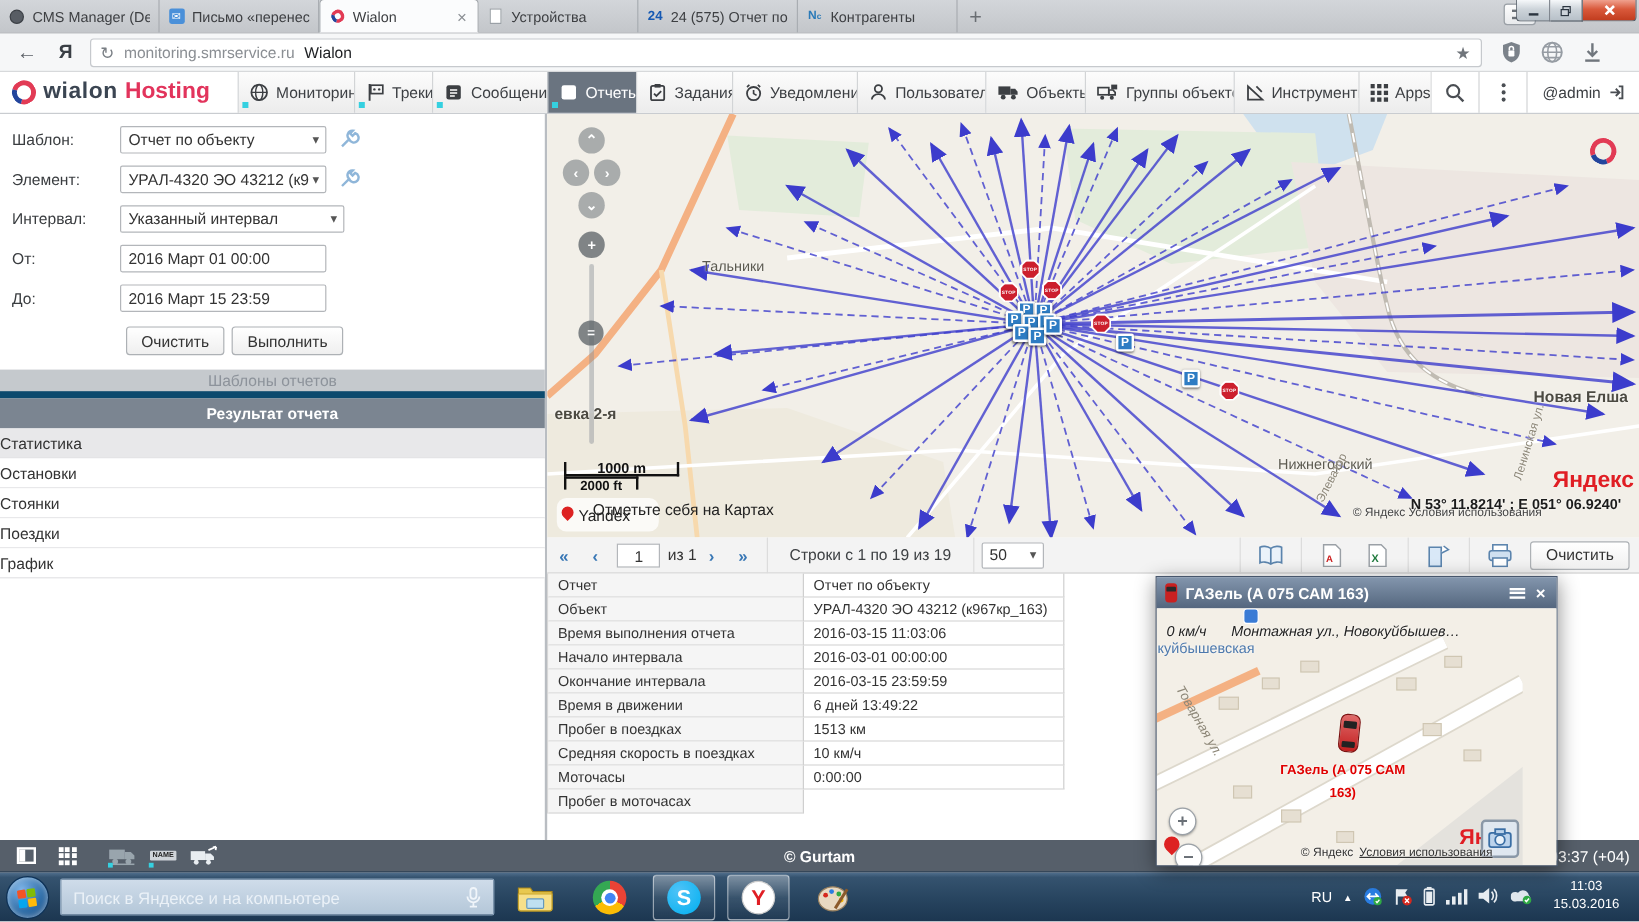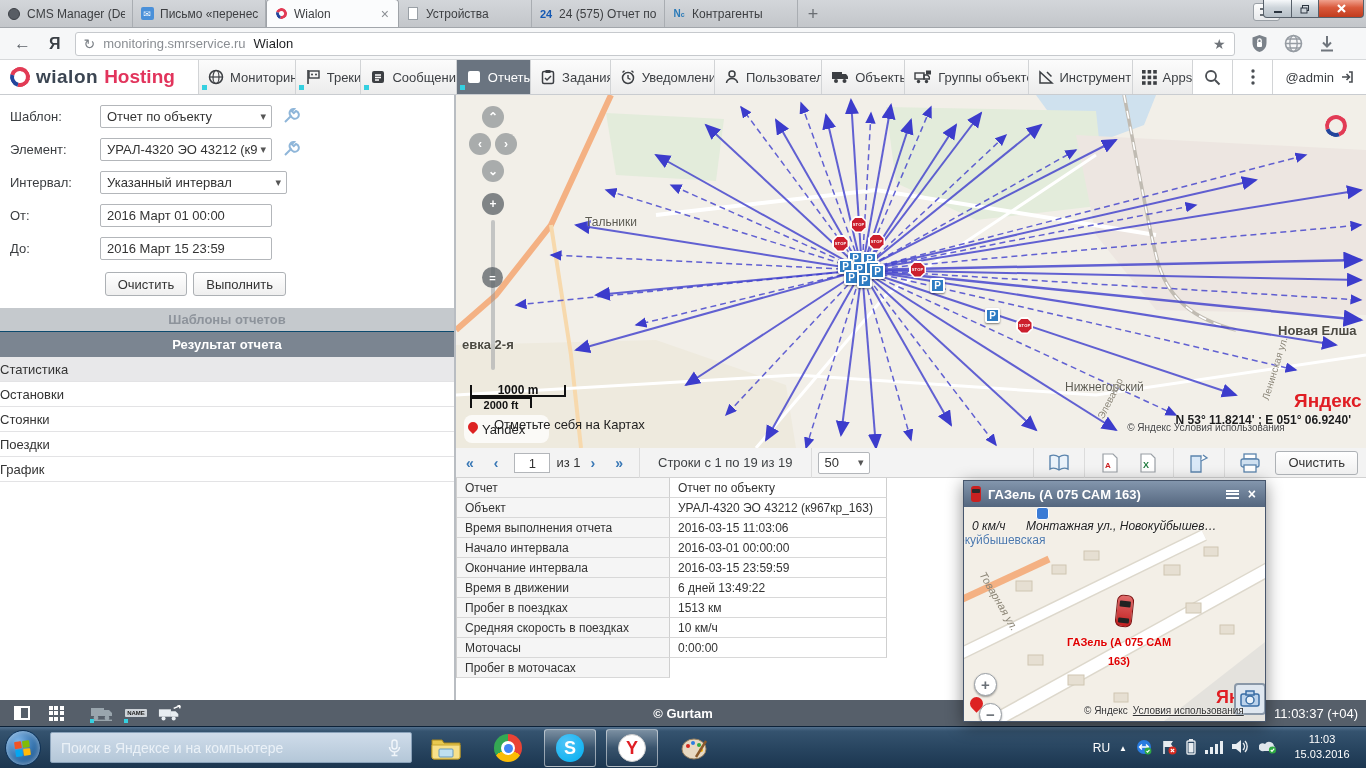--- a/index.html
+++ b/index.html
@@ -55,21 +55,21 @@
   .selbox,.inpbox{width:172px;height:23px;border:1px solid #b3b6ba;border-radius:2px;background:#fff;display:flex;align-items:center;padding:0 6px;font-size:13px;color:#333;position:relative}
   .selbox::after{content:"▾";position:absolute;right:5px;color:#555;font-size:11px}
   .selbox span,.inpbox span{overflow:hidden;white-space:nowrap;width:158px}
   .wrench{margin-left:10px;display:inline-flex}
   .qrow{display:flex;margin:10px 10px 0 14px;width:272px}
   .qbtn{flex:1;height:23px;border:1px solid #b3b6ba;background:#fff;font-size:13px;color:#333;display:flex;align-items:center;justify-content:center;margin-left:-1px}
   .qbtn:first-child{margin-left:0;border-radius:3px 0 0 3px}
   .qbtn:last-child{border-radius:0 3px 3px 0}
   .brow{display:flex;justify-content:flex-end;gap:6px;margin:12px 0 0 0;width:286px}
   .pbtn{height:24px;padding:0 12px;border:1px solid #adb1b5;border-radius:3px;background:linear-gradient(#fff,#efefef);font-size:13px;color:#333;display:flex;align-items:center}
-  .hdr1{margin-top:12px;height:24px;background:#c5c9cd;color:#8d939b;font-weight:bold;display:flex;align-items:center;justify-content:center;border-bottom:1px solid #0c4a6e}
+  .hdr1{margin-top:12px;height:24px;background:#c5c9cd;color:#8d939b;font-weight:normal;display:flex;align-items:center;justify-content:center;border-bottom:6px solid #0c4a6e}
   .hdr2{height:25px;background:#7b8591;color:#fff;font-weight:bold;display:flex;align-items:center;justify-content:center}
   .ritem{height:25px;display:flex;align-items:center;border-bottom:1px solid #e3e3e5;color:#333;background:#fff}
   .ritem.selected{background:#e8e8ea}
 
   
   .map{position:absolute;left:456px;top:95px;width:910px;height:353px;background:#f2efe8;overflow:hidden}
   .map svg{position:absolute;left:0;top:0}
   .mlabel{position:absolute;color:#5c5a50;font-size:12px;white-space:nowrap;text-shadow:0 0 2px #fff}
   .mlabel.big{font-size:13px;font-weight:bold;color:#4c4a42}
   .mlabel.street{font-size:10px;color:#8d8778}
@@ -101,21 +101,21 @@
   .sizesel{width:52px;height:22px;border:1px solid #b3b6ba;border-radius:2px;background:#fff;display:flex;align-items:center;padding:0 6px;position:relative;color:#333}
   .sizesel::after{content:"▾";position:absolute;right:5px;color:#555;font-size:11px}
   .icobtn{width:38px;height:30px;display:flex;align-items:center;justify-content:center}
   .clearbtn{height:24px;padding:0 12px;border:1px solid #adb1b5;border-radius:3px;background:linear-gradient(#fff,#efefef);display:flex;align-items:center;margin:0 8px 0 6px;color:#333}
   .stats{position:absolute;left:456px;top:478px;width:430px;border-left:1px solid #cfcfcf}
   .srow{display:grid;grid-template-columns:213px 217px;height:20px}
   .scell{border-right:1px solid #cfcfcf;border-bottom:1px solid #d8d8d8;display:flex;align-items:center;padding-left:8px;font-size:12px;color:#333;overflow:hidden;white-space:nowrap}
   .scell.lab{background:#f5f5f5}
 
   
-  .popup{position:absolute;left:963px;top:480px;width:303px;height:242px;z-index:60;border:1px solid #47566c;box-shadow:0 4px 16px rgba(0,0,0,.45)}
+  .popup{position:absolute;left:963px;top:480px;width:335px;height:242px;z-index:60;border:1px solid #47566c;box-shadow:0 4px 16px rgba(0,0,0,.45)}
   .phead{height:26px;background:linear-gradient(#8396ad,#54667e);display:flex;align-items:center;color:#fff;font-weight:bold;font-size:13px;padding:0 7px;gap:7px}
   .pcar{width:10px;height:16px;background:#c92121;border-radius:3px;position:relative;flex:0 0 auto}
   .pcar::after{content:"";position:absolute;left:1px;top:3px;width:8px;height:4px;background:#2a2a2a;border-radius:1px}
   .ptitle{flex:1 1 auto;white-space:nowrap;overflow:hidden}
   .pmenu i{display:block;width:13px;height:9px;border-top:2px solid #fff;border-bottom:2px solid #fff;position:relative}
   .pmenu i::after{content:"";position:absolute;left:0;top:1.5px;width:13px;height:2px;background:#fff}
   .pclose{font-size:14px;color:#fff;padding:0 2px}
   .pbody{position:relative;height:214px;background:#f3efe7;overflow:hidden}
   .pspeed{position:absolute;left:8px;top:12px;font-style:italic;font-size:12px;color:#222;text-shadow:0 0 2px #fff}
   .paddr{position:absolute;left:62px;top:12px;font-style:italic;font-size:12px;color:#222;text-shadow:0 0 2px #fff;white-space:nowrap}

